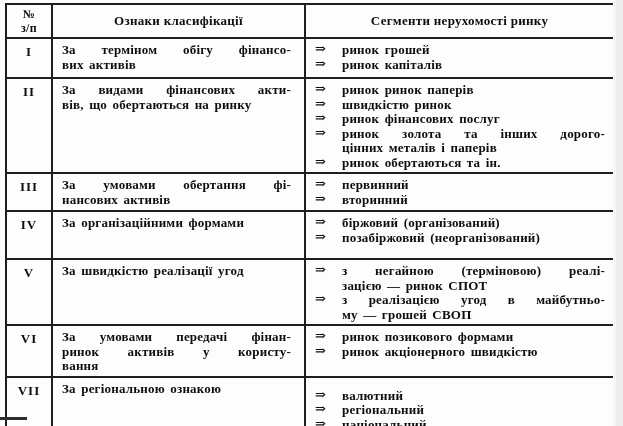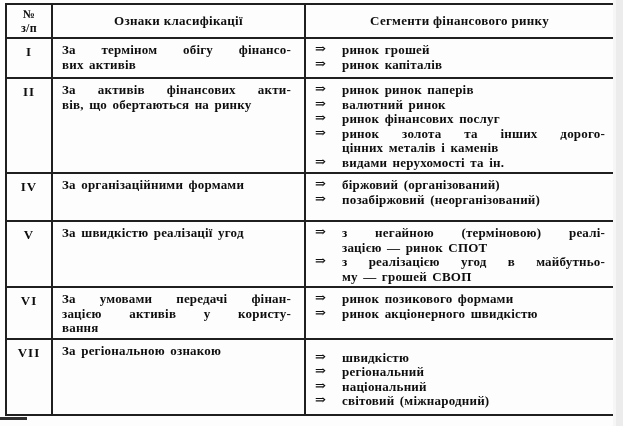--- a/index.html
+++ b/index.html
@@ -64,21 +64,21 @@
       <col style="width:309px">
     </colgroup>
 
     <tbody>
         <tr style="height:34px">
       <th class="num-head">
         <span class="line">№</span>
         <span class="line">з/п</span>
       </th>
       <th>Ознаки класифікації</th>
-      <th>Сегменти фінансового ринку</th>
+      <th>Сегменти нерухомості ринку</th>
     </tr>
 
     <tr style="height:40px">
       <td class="num-cell">I</td>
       <td class="crit-cell">
         <span class="line j">За терміном обігу фінансо-</span>
         <span class="line">вих активів</span>
       </td>
       <td class="seg-cell">
         <div class="seg">
@@ -88,48 +88,65 @@
         <div class="seg">
           <span class="ar">⇒</span>
           <span class="line">ринок капіталів</span>
         </div>
       </td>
     </tr>
 
     <tr style="height:91px">
       <td class="num-cell">II</td>
       <td class="crit-cell">
-        <span class="line j">За активів фінансових акти-</span>
+        <span class="line j">За видами фінансових акти-</span>
         <span class="line">вів, що обертаються на ринку</span>
       </td>
       <td class="seg-cell">
         <div class="seg">
           <span class="ar">⇒</span>
           <span class="line">ринок ринок паперів</span>
         </div>
         <div class="seg">
           <span class="ar">⇒</span>
-          <span class="line">валютний ринок</span>
+          <span class="line">швидкістю ринок</span>
         </div>
         <div class="seg">
           <span class="ar">⇒</span>
           <span class="line">ринок фінансових послуг</span>
         </div>
         <div class="seg">
           <span class="ar">⇒</span>
           <span class="line j">ринок золота та інших дорого-</span>
-          <span class="line">цінних металів і каменів</span>
-        </div>
-        <div class="seg">
-          <span class="ar">⇒</span>
-          <span class="line">видами нерухомості та ін.</span>
-        </div>
-      </td>
-    </tr>
-
+          <span class="line">цінних металів і паперів</span>
+        </div>
+        <div class="seg">
+          <span class="ar">⇒</span>
+          <span class="line">ринок обертаються та ін.</span>
+        </div>
+      </td>
+    </tr>
+
+    <tr style="height:38px">
+      <td class="num-cell">III</td>
+      <td class="crit-cell">
+        <span class="line j">За умовами обертання фі-</span>
+        <span class="line">нансових активів</span>
+      </td>
+      <td class="seg-cell">
+        <div class="seg">
+          <span class="ar">⇒</span>
+          <span class="line">первинний</span>
+        </div>
+        <div class="seg">
+          <span class="ar">⇒</span>
+          <span class="line">вторинний</span>
+        </div>
+      </td>
+    </tr>
 
     <tr style="height:48px">
       <td class="num-cell">IV</td>
       <td class="crit-cell">
         <span class="line">За організаційними формами</span>
       </td>
       <td class="seg-cell">
         <div class="seg">
           <span class="ar">⇒</span>
           <span class="line">біржовий (організований)</span>
@@ -157,21 +174,21 @@
           <span class="line j">з реалізацією угод в майбутньо-</span>
           <span class="line">му — грошей СВОП</span>
         </div>
       </td>
     </tr>
 
     <tr style="height:47px">
       <td class="num-cell">VI</td>
       <td class="crit-cell">
         <span class="line j">За умовами передачі фінан-</span>
-        <span class="line j">зацією активів у користу-</span>
+        <span class="line j">ринок активів у користу-</span>
         <span class="line">вання</span>
       </td>
       <td class="seg-cell">
         <div class="seg">
           <span class="ar">⇒</span>
           <span class="line">ринок позикового формами</span>
         </div>
         <div class="seg">
           <span class="ar">⇒</span>
           <span class="line">ринок акціонерного швидкістю</span>
@@ -180,21 +197,21 @@
     </tr>
 
     <tr style="height:76px">
       <td class="num-cell">VII</td>
       <td class="crit-cell">
         <span class="line">За регіональною ознакою</span>
       </td>
       <td class="seg-cell pad-top">
         <div class="seg">
           <span class="ar">⇒</span>
-          <span class="line">швидкістю</span>
+          <span class="line">валютний</span>
         </div>
         <div class="seg">
           <span class="ar">⇒</span>
           <span class="line">регіональний</span>
         </div>
         <div class="seg">
           <span class="ar">⇒</span>
           <span class="line">національний</span>
         </div>
         <div class="seg">

